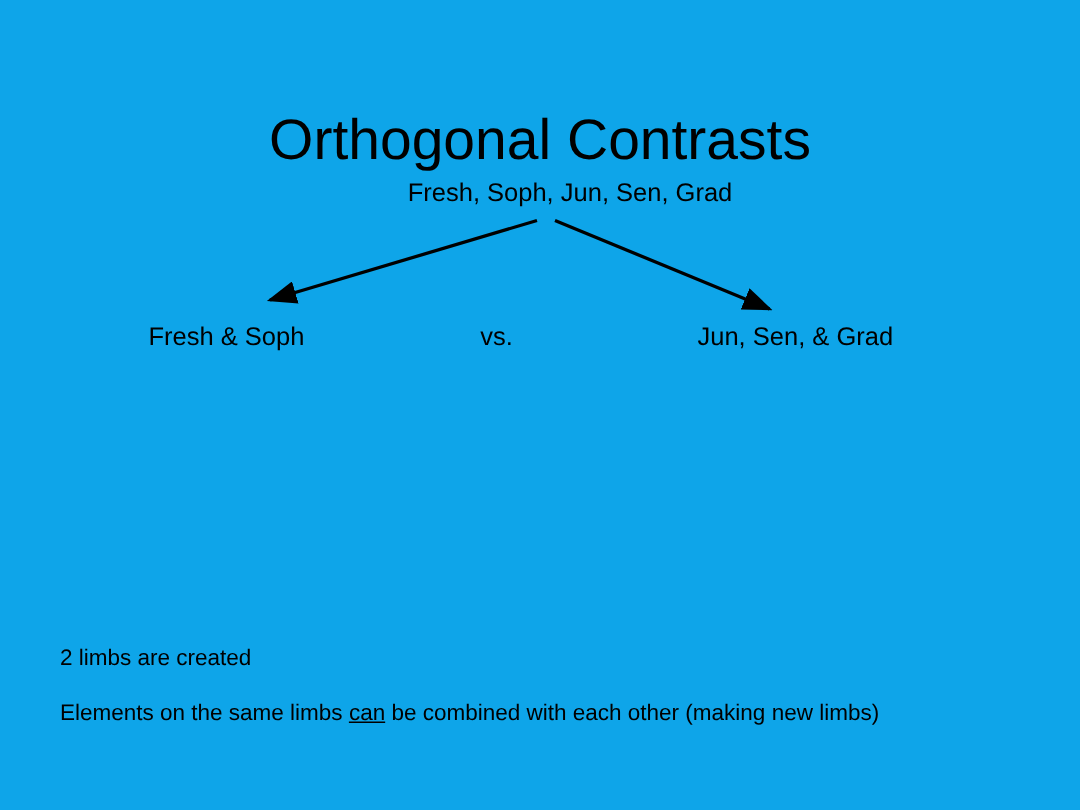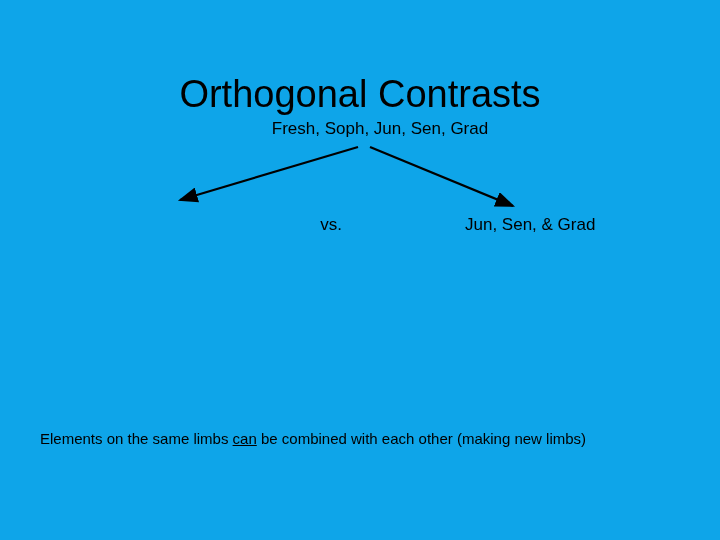--- a/index.html
+++ b/index.html
@@ -115,28 +115,32 @@
       <defs>
         <marker id="arrowhead" markerWidth="9" markerHeight="7" refX="8" refY="3.5" orient="auto" markerUnits="strokeWidth">
           <polygon points="0 0, 9 3.5, 0 7" fill="#000000"></polygon>
         </marker>
       </defs>
       <line x1="358" y1="29" x2="180" y2="82" stroke="#000000" stroke-width="2.2" marker-end="url(#arrowhead)"></line>
       <line x1="370" y1="29" x2="513" y2="88" stroke="#000000" stroke-width="2.2" marker-end="url(#arrowhead)"></line>
     </svg>
 
     <div class="child-row">
+      <span class="child-label child-left">Fresh &amp; Soph</span>
       <span class="child-label child-right">Jun, Sen, &amp; Grad</span>
       <span class="child-label child-mid">vs.</span>
     </div>
 
   </div>
 
   <div class="notes">
 
+    <p class="note-line">
+      <span>2 limbs are created</span>
+    </p>
 
 
     <p class="note-line">
       <span>Elements on the same limbs </span><span class="u">can</span><span> be combined with each other (making new limbs)</span>
     </p>
 
   </div>
 
 </div>
 

